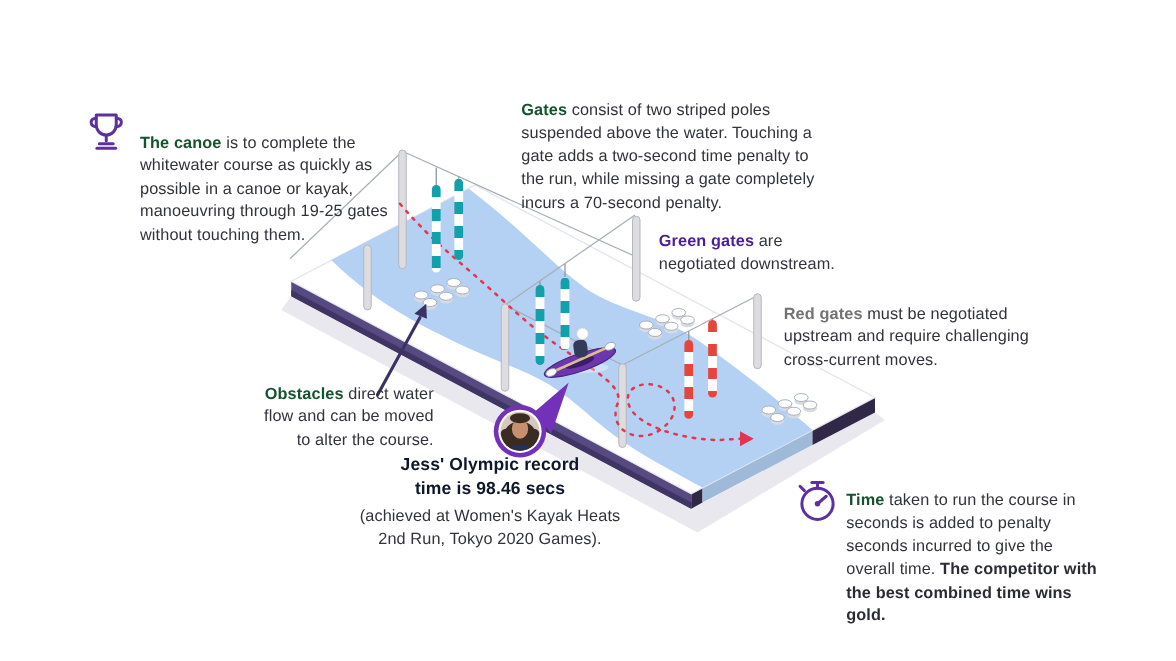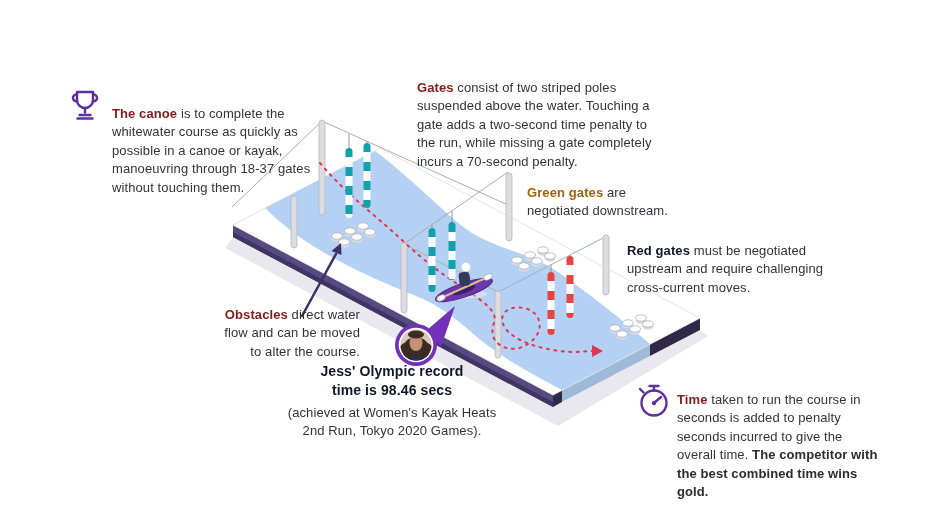--- a/index.html
+++ b/index.html
@@ -1,30 +1,30 @@
 <!DOCTYPE html>
 <html><head>
 <meta charset="utf-8">
 <style>
   html,body{margin:0;padding:0;background:#fff;}
   #canvas{position:relative;width:941px;height:529px;background:#fff;overflow:hidden;
           font-family:"Liberation Sans",sans-serif;}
   .scene-svg{position:absolute;left:0;top:0;}
   .note{position:absolute;font-size:13px;line-height:1.42;letter-spacing:.1px;color:#32323c;}
   .hl{font-weight:700;}
-  .purple{color:#7f1d1d;}
-  .teal{color:#a16207;}
-  .red{color:#0f172a;text-align:center;}
+  .purple{color:#14532d;}
+  .teal{color:#4c1d95;}
+  .red{color:#737373;text-align:center;}
   .bold-dark{font-weight:700;color:#2b2b33;}
   .icon{position:absolute;}
   #goal-text{left:112px;top:92px;width:218px;}
   #gates-text{left:417px;top:66px;width:252px;}
   #green-text{left:527px;top:171px;width:150px;}
   #red-text{left:627px;top:229px;width:228px;}
-  #obstacles-text{left:218px;top:293px;width:142px;text-align:right;}
+  #obstacles-text{left:205px;top:293px;width:142px;text-align:right;}
   #record-block{left:283px;top:362px;width:218px;text-align:center;}
   #record-head{width:172px;margin:0 auto;font-weight:700;color:#0f172a;font-size:14px;line-height:1.35;}
   #record-detail{margin-top:4px;text-align:center;}
   #time-text{left:677px;top:378px;width:207px;}
   #goal-icon{left:63px;top:84px;}
   #time-icon{left:630px;top:376px;}
 </style>
 </head>
 <body>
 
@@ -274,21 +274,21 @@
     <svg width="48" height="48" viewBox="0 0 48 48" fill="none" stroke="#5e2f9e" stroke-width="2.4" stroke-linecap="round" stroke-linejoin="round">
       <circle cx="24" cy="27" r="12.5"></circle>
       <path d="M24,14.5 v-4"></path>
       <path d="M19.5,10 h9"></path>
       <path d="M13.5,16.5 l-3.5,-3.5"></path>
       <path d="M24,27 l7,-6"></path>
       <circle cx="24" cy="27" r="2.2" fill="#5e2f9e" stroke="none"></circle>
     </svg>
   </div>
 
-  <p class="note" id="goal-text"><span class="hl purple">The canoe</span><span> is to complete the whitewater course as quickly as possible in a canoe or kayak, manoeuvring through 18-37 gates without touching them.</span></p>
+  <p class="note" id="goal-text"><span class="hl purple">The canoe</span><span> is to complete the whitewater course as quickly as possible in a canoe or kayak, manoeuvring through 19-25 gates without touching them.</span></p>
 
   <p class="note" id="gates-text"><span class="hl purple">Gates</span><span> consist of two striped poles suspended above the water. Touching a gate adds a two-second time penalty to the run, while missing a gate completely incurs a 70-second penalty.</span></p>
 
   <p class="note" id="green-text"><span class="hl teal">Green gates</span><span> are negotiated downstream.</span></p>
 
   <p class="note" id="red-text"><span class="hl red">Red gates</span><span> must be negotiated upstream and require challenging cross-current moves.</span></p>
 
   <p class="note" id="obstacles-text"><span class="hl purple">Obstacles</span><span> direct water flow and can be moved to alter the course.</span></p>
 
   <div class="note" id="record-block">

